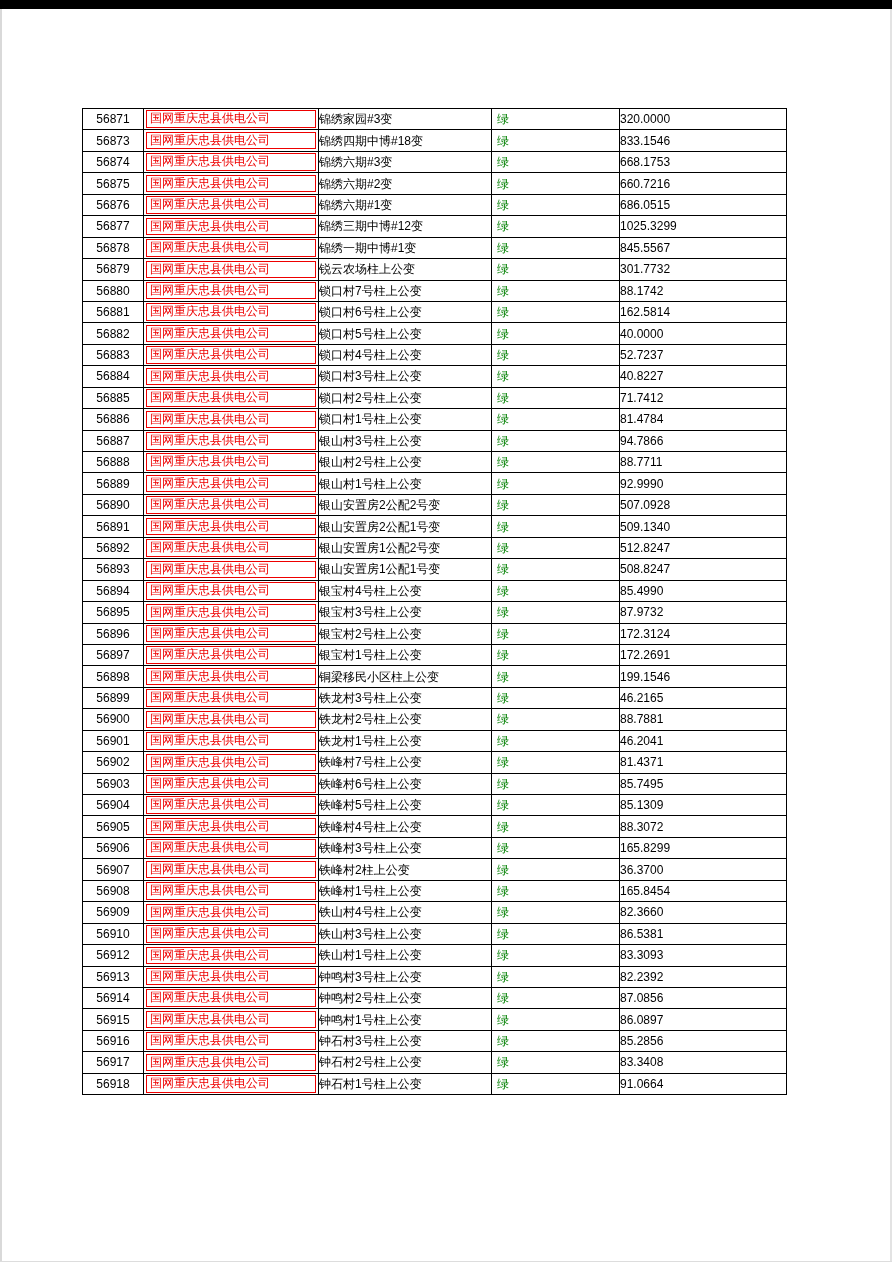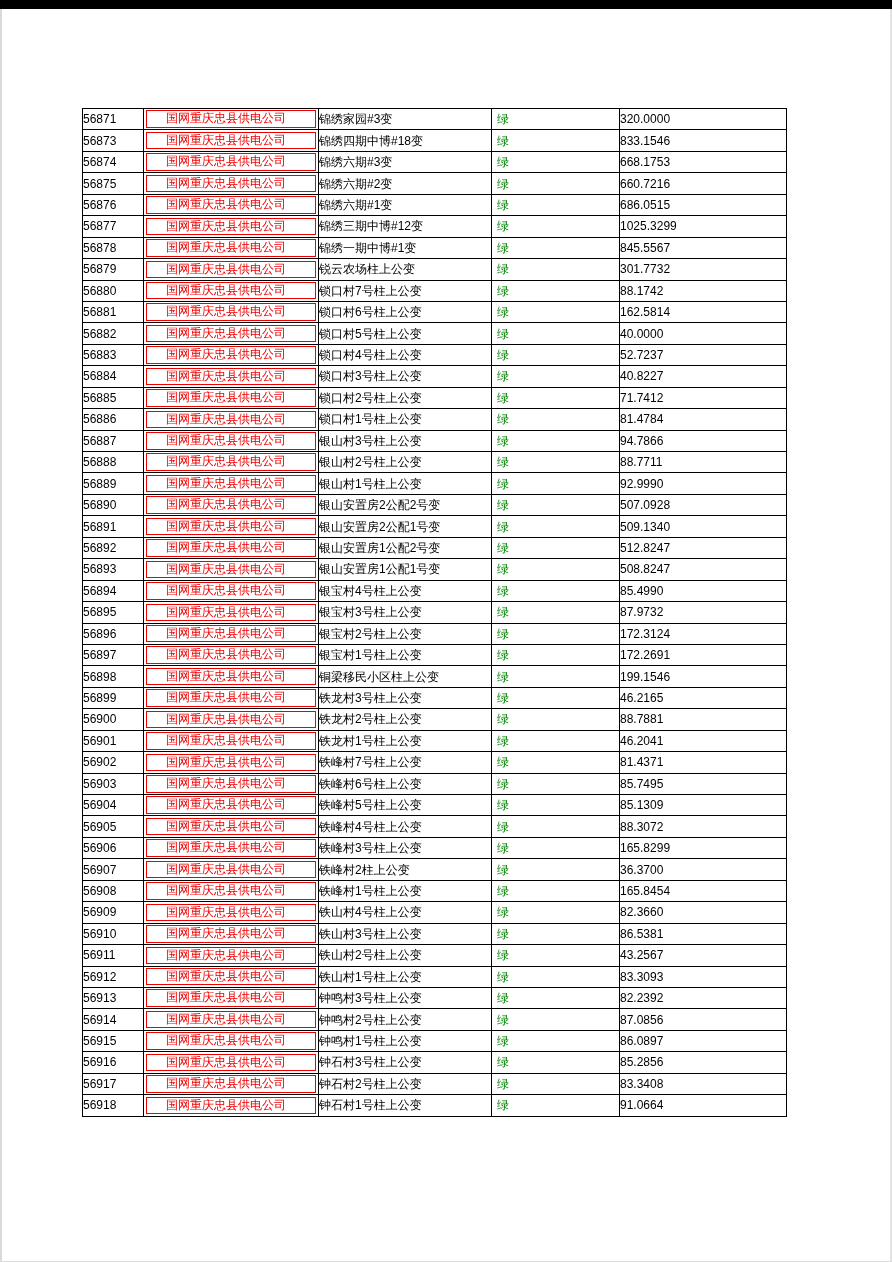--- a/index.html
+++ b/index.html
@@ -31,28 +31,28 @@
     border:1px solid var(--grid);
     height:20.45px;
     padding:0;
     font-size:12px;
     color:#000;
     white-space:nowrap;
     overflow:hidden;
     vertical-align:middle;
     line-height:20px;
   }
-  td.col-id{text-align:left;}
+  td.col-id{text-align:center;}
   td.col-company{padding:0;}
   .company-box{
     display:block;
     margin:1px 2px;
     border:1px solid var(--company-text);
     color:var(--company-text);
-    padding:0 19px;
+    padding:0 3px;
     font-size:12px;
     line-height:15.5px;
     overflow:hidden;
     white-space:nowrap;
   }
   td.col-station{padding-left:0;}
   td.col-status{padding-left:5px;color:var(--status-text);}
   td.col-value{text-align:left;padding-right:42px;}
 </style>
 </head>
@@ -456,29 +456,20 @@
   <tr>
     <td class="col-id">56910</td>
     <td class="col-company">
       <span class="company-box">国网重庆忠县供电公司</span>
     </td>
     <td class="col-station">铁山村3号柱上公变</td>
     <td class="col-status">绿</td>
     <td class="col-value">86.5381</td>
   </tr>
 
-  <tr>
-    <td class="col-id">56911</td>
-    <td class="col-company">
-      <span class="company-box">国网重庆忠县供电公司</span>
-    </td>
-    <td class="col-station">铁山村2号柱上公变</td>
-    <td class="col-status">绿</td>
-    <td class="col-value">43.2567</td>
-  </tr>
 
   <tr>
     <td class="col-id">56912</td>
     <td class="col-company">
       <span class="company-box">国网重庆忠县供电公司</span>
     </td>
     <td class="col-station">铁山村1号柱上公变</td>
     <td class="col-status">绿</td>
     <td class="col-value">83.3093</td>
   </tr>

